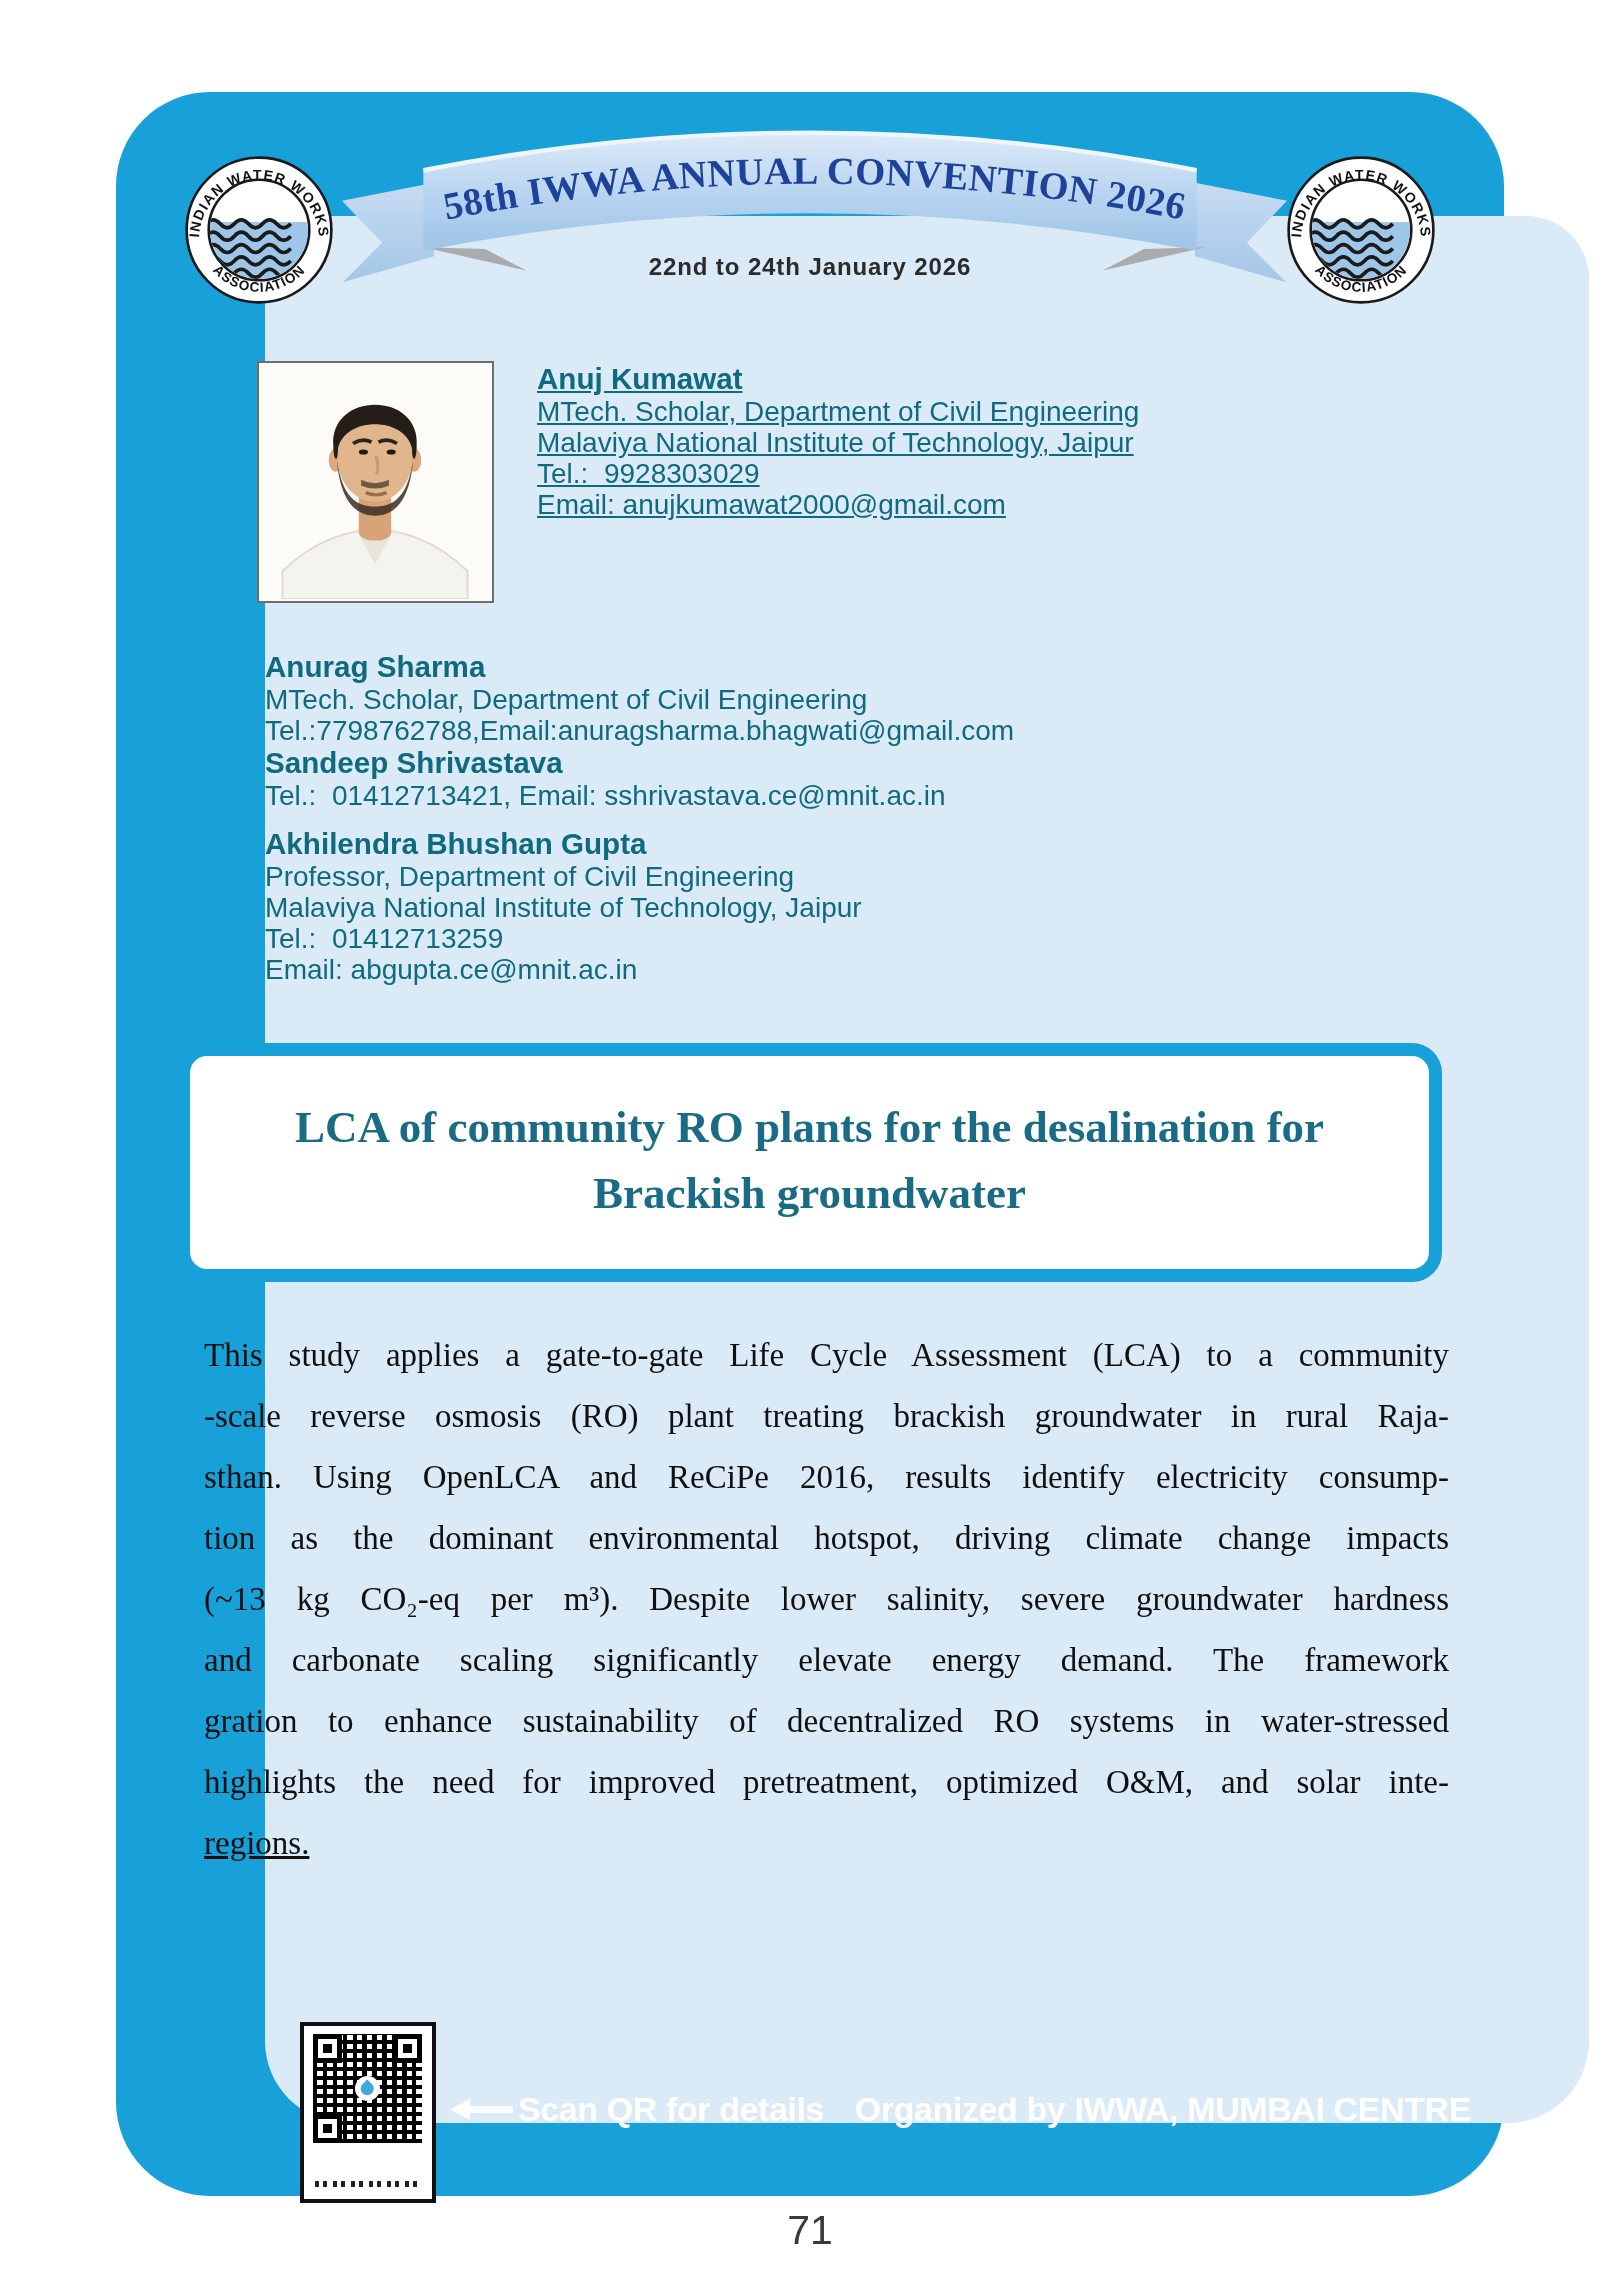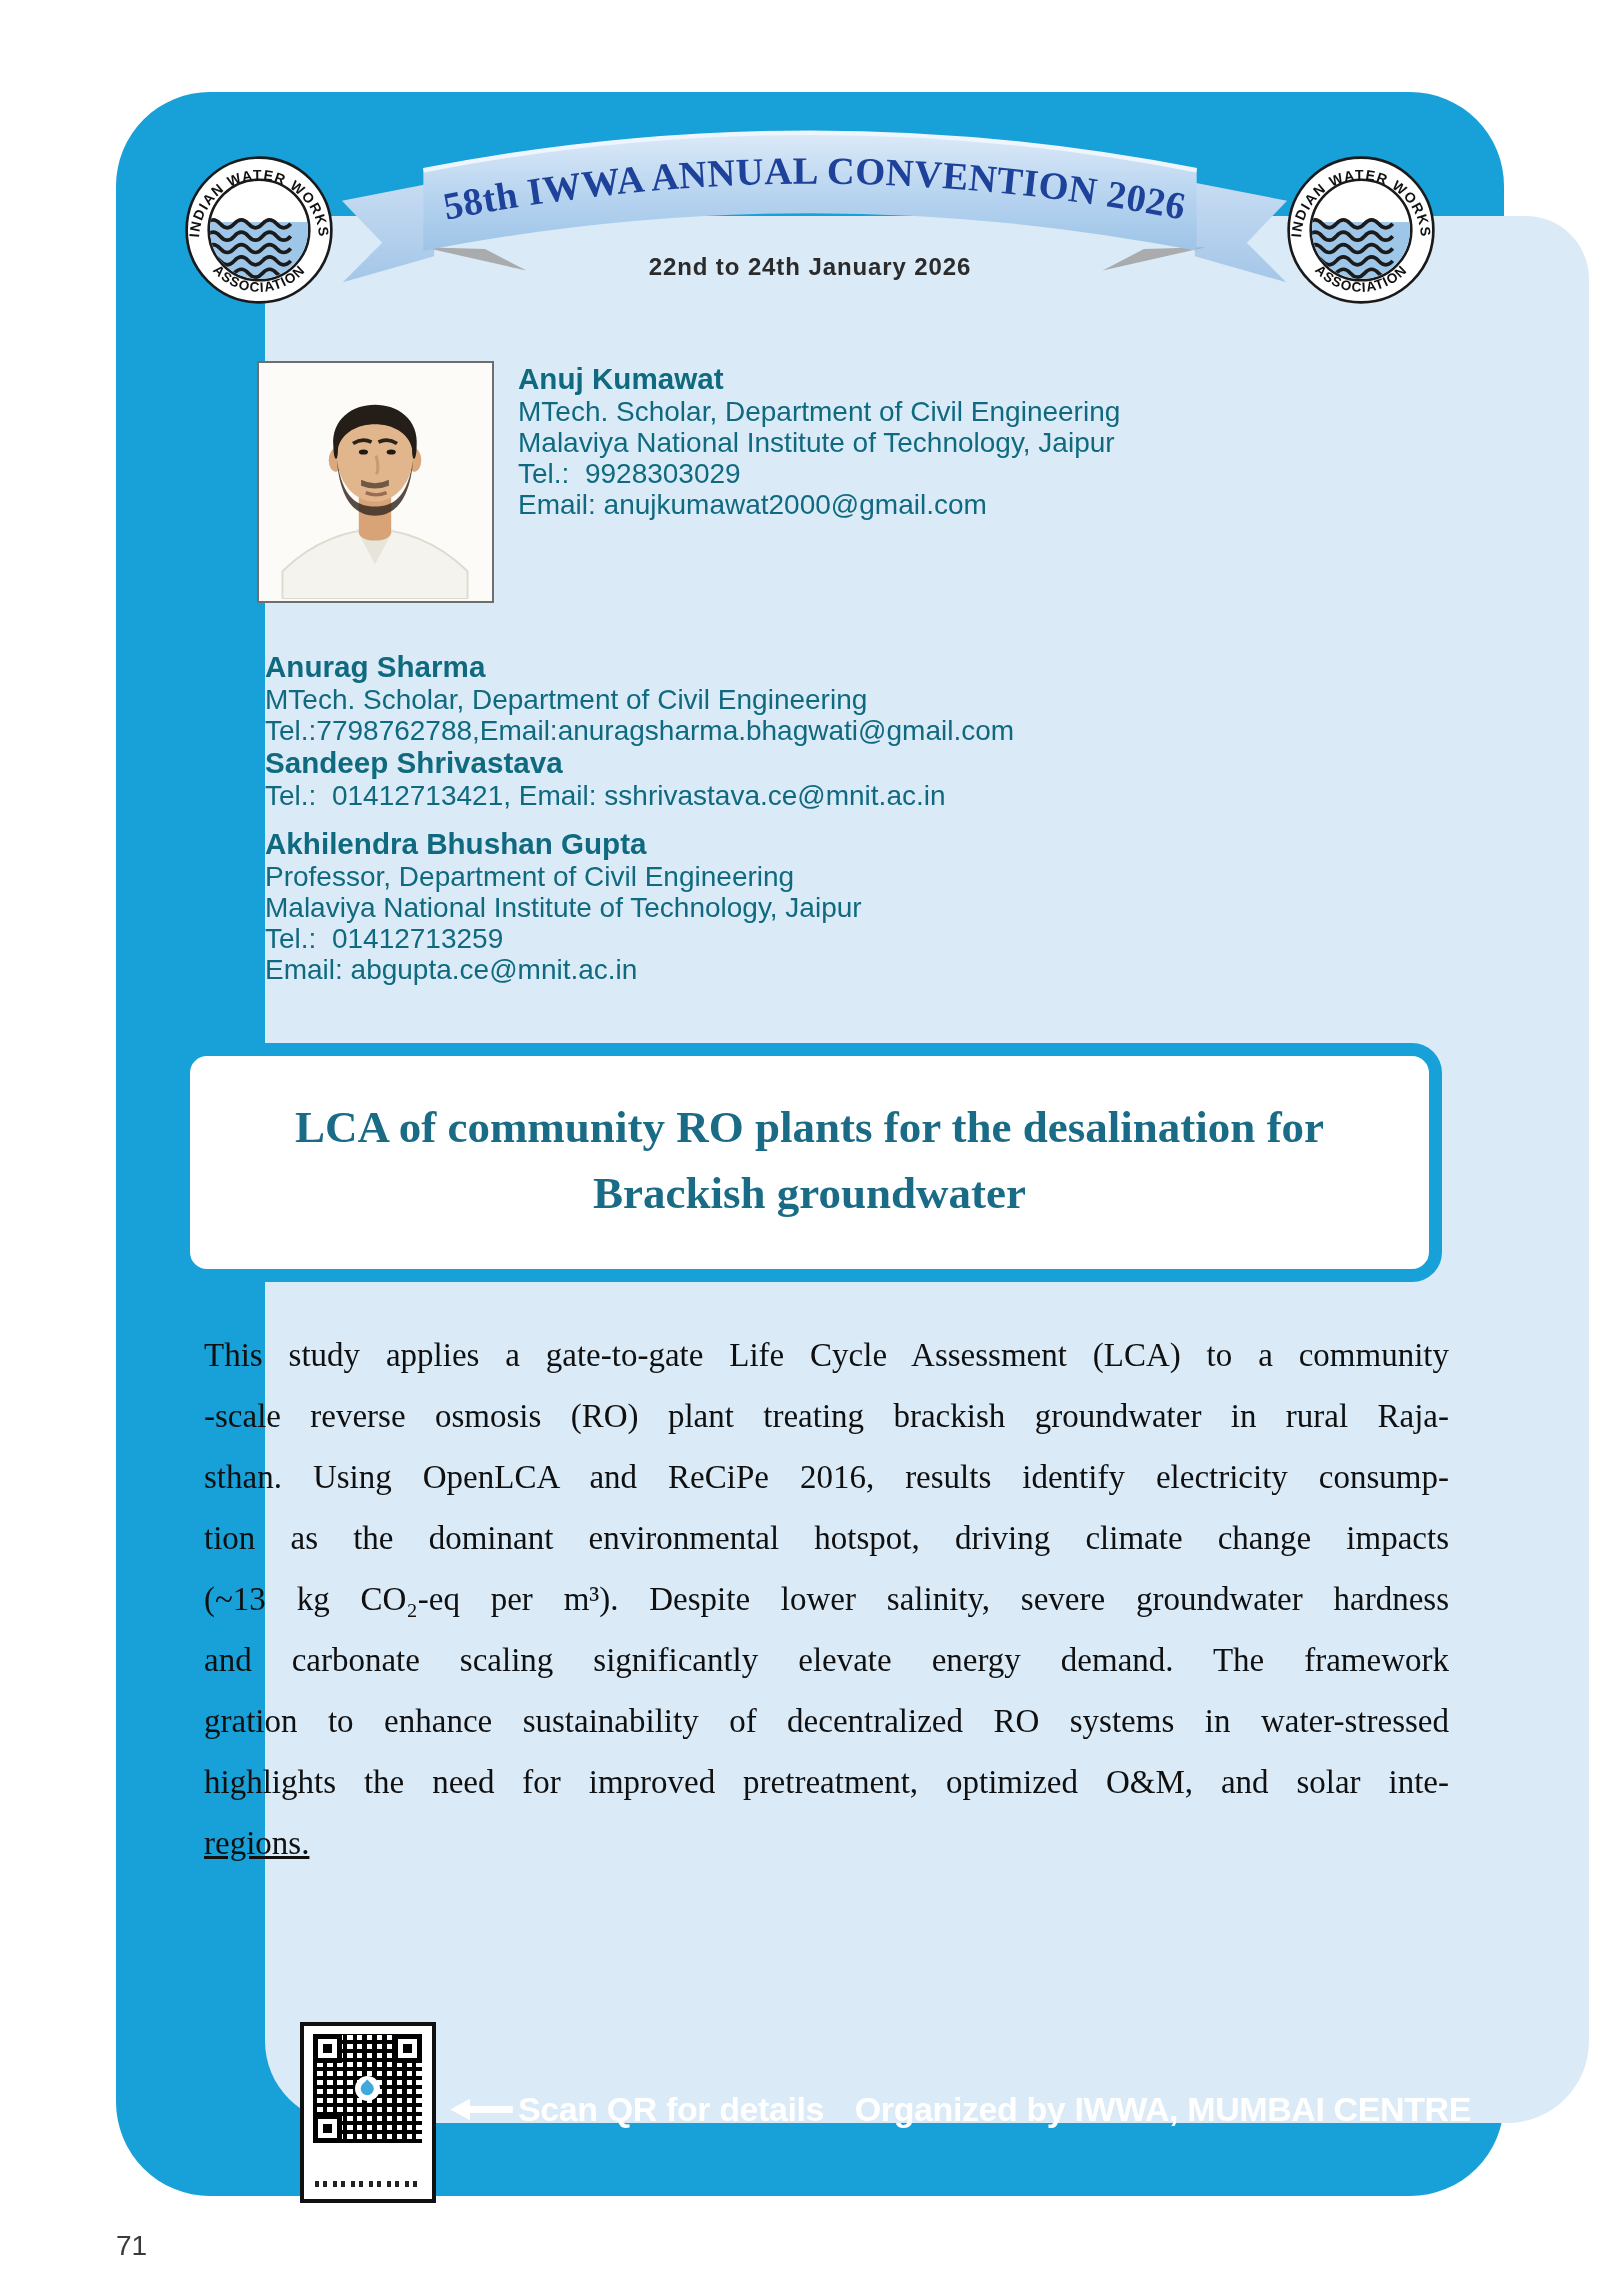--- a/index.html
+++ b/index.html
@@ -16,21 +16,21 @@
         font-size:24px;font-weight:bold;color:#2b2b2b;letter-spacing:0.9px;}
   .logo{position:absolute;width:150px;height:150px;}
   .logo.left{left:184px;top:155px;}
   .logo.right{left:1286px;top:155px;}
   
   .photo{position:absolute;left:257px;top:361px;width:237px;height:242px;
          background:#fbfbf7;border:2.7px solid #6e6e6e;box-sizing:border-box;}
   .ablock{position:absolute;font-size:28px;line-height:31px;color:#106A7F;}
   .ablock .nm{font-size:29.6px;line-height:34px;font-weight:bold;}
   .ablock .ln{white-space:pre-wrap;}
-  .b1{left:518px;top:362px;}
+  .b1{left:537px;top:362px;text-decoration:underline;}
   .b2{left:265px;top:650px;}
   .sp18{height:16px;}
   
   .tbox{position:absolute;left:177px;top:1043px;width:1265px;height:239px;box-sizing:border-box;
         background:#ffffff;border:13.4px solid #18A0D8;border-radius:30px;}
   .tbox .tl{width:100%;text-align:center;font-family:"Liberation Serif","DejaVu Serif",serif;
         font-weight:bold;font-size:45px;line-height:66px;color:#1A6C86;}
   .tbox .tl1{margin-top:38px;}
   
   .abs{position:absolute;left:204px;top:1325px;width:1245px;
@@ -51,22 +51,22 @@
   .dropwrap{position:absolute;left:42px;top:42px;width:25px;height:25px;background:#fff;border-radius:50%;}
   .drop{position:absolute;left:6.3px;top:6.3px;width:12.5px;height:12.5px;background:#3FA8DC;
         border-radius:0 50% 50% 50%;transform:rotate(45deg);}
   .qrcaption{position:absolute;left:10.7px;bottom:12.5px;width:106px;height:5.4px;background:
       repeating-linear-gradient(90deg,#222 0 4.5px,transparent 4.5px 8px,#222 8px 11.6px,transparent 11.6px 18px);}
   .arrow-svg{position:absolute;left:450px;top:2097px;width:63px;height:25px;z-index:4;}
   .flabel{position:absolute;top:2090px;font-size:34px;line-height:39px;font-weight:bold;color:#ffffff;
           letter-spacing:-0.4px;z-index:4;}
   .scan{left:518px;}
   .org{right:150px;}
-  .pagenum{position:absolute;left:116px;top:2207px;width:1388px;text-align:left;
-           font-size:28px;color:#3a3a3a;margin-top:23px;}
+  .pagenum{position:absolute;left:116px;top:2207px;width:1388px;text-align:center;
+           font-size:41px;color:#3a3a3a;}
 </style>
 </head>
 <body>
 
 <div class="page">
 
   <div class="frame">
     <div class="inner"></div>
   </div>
 

